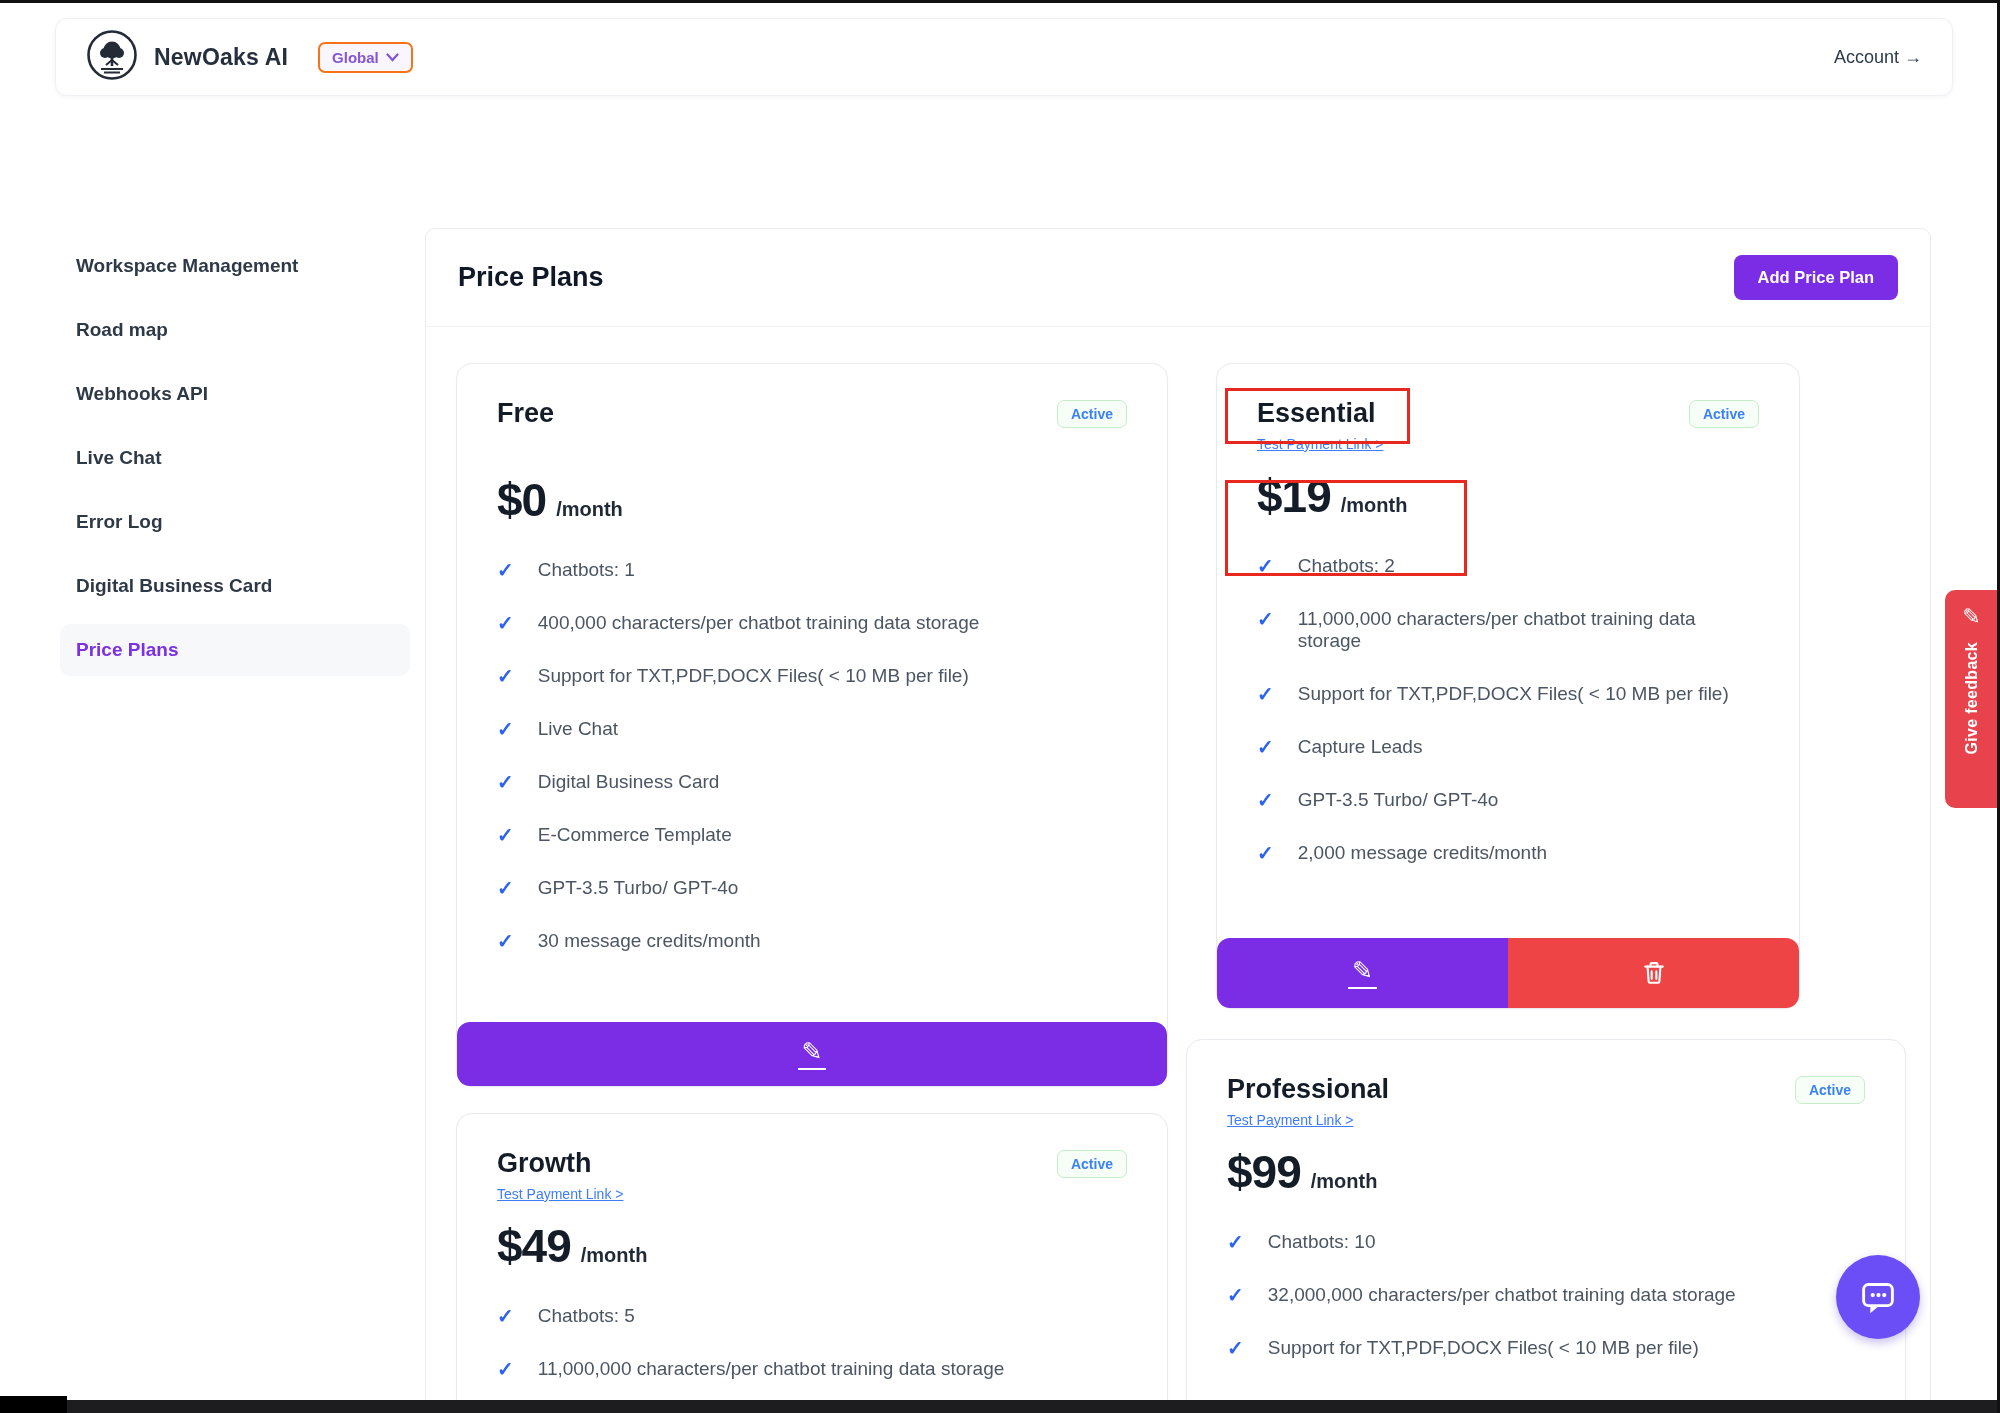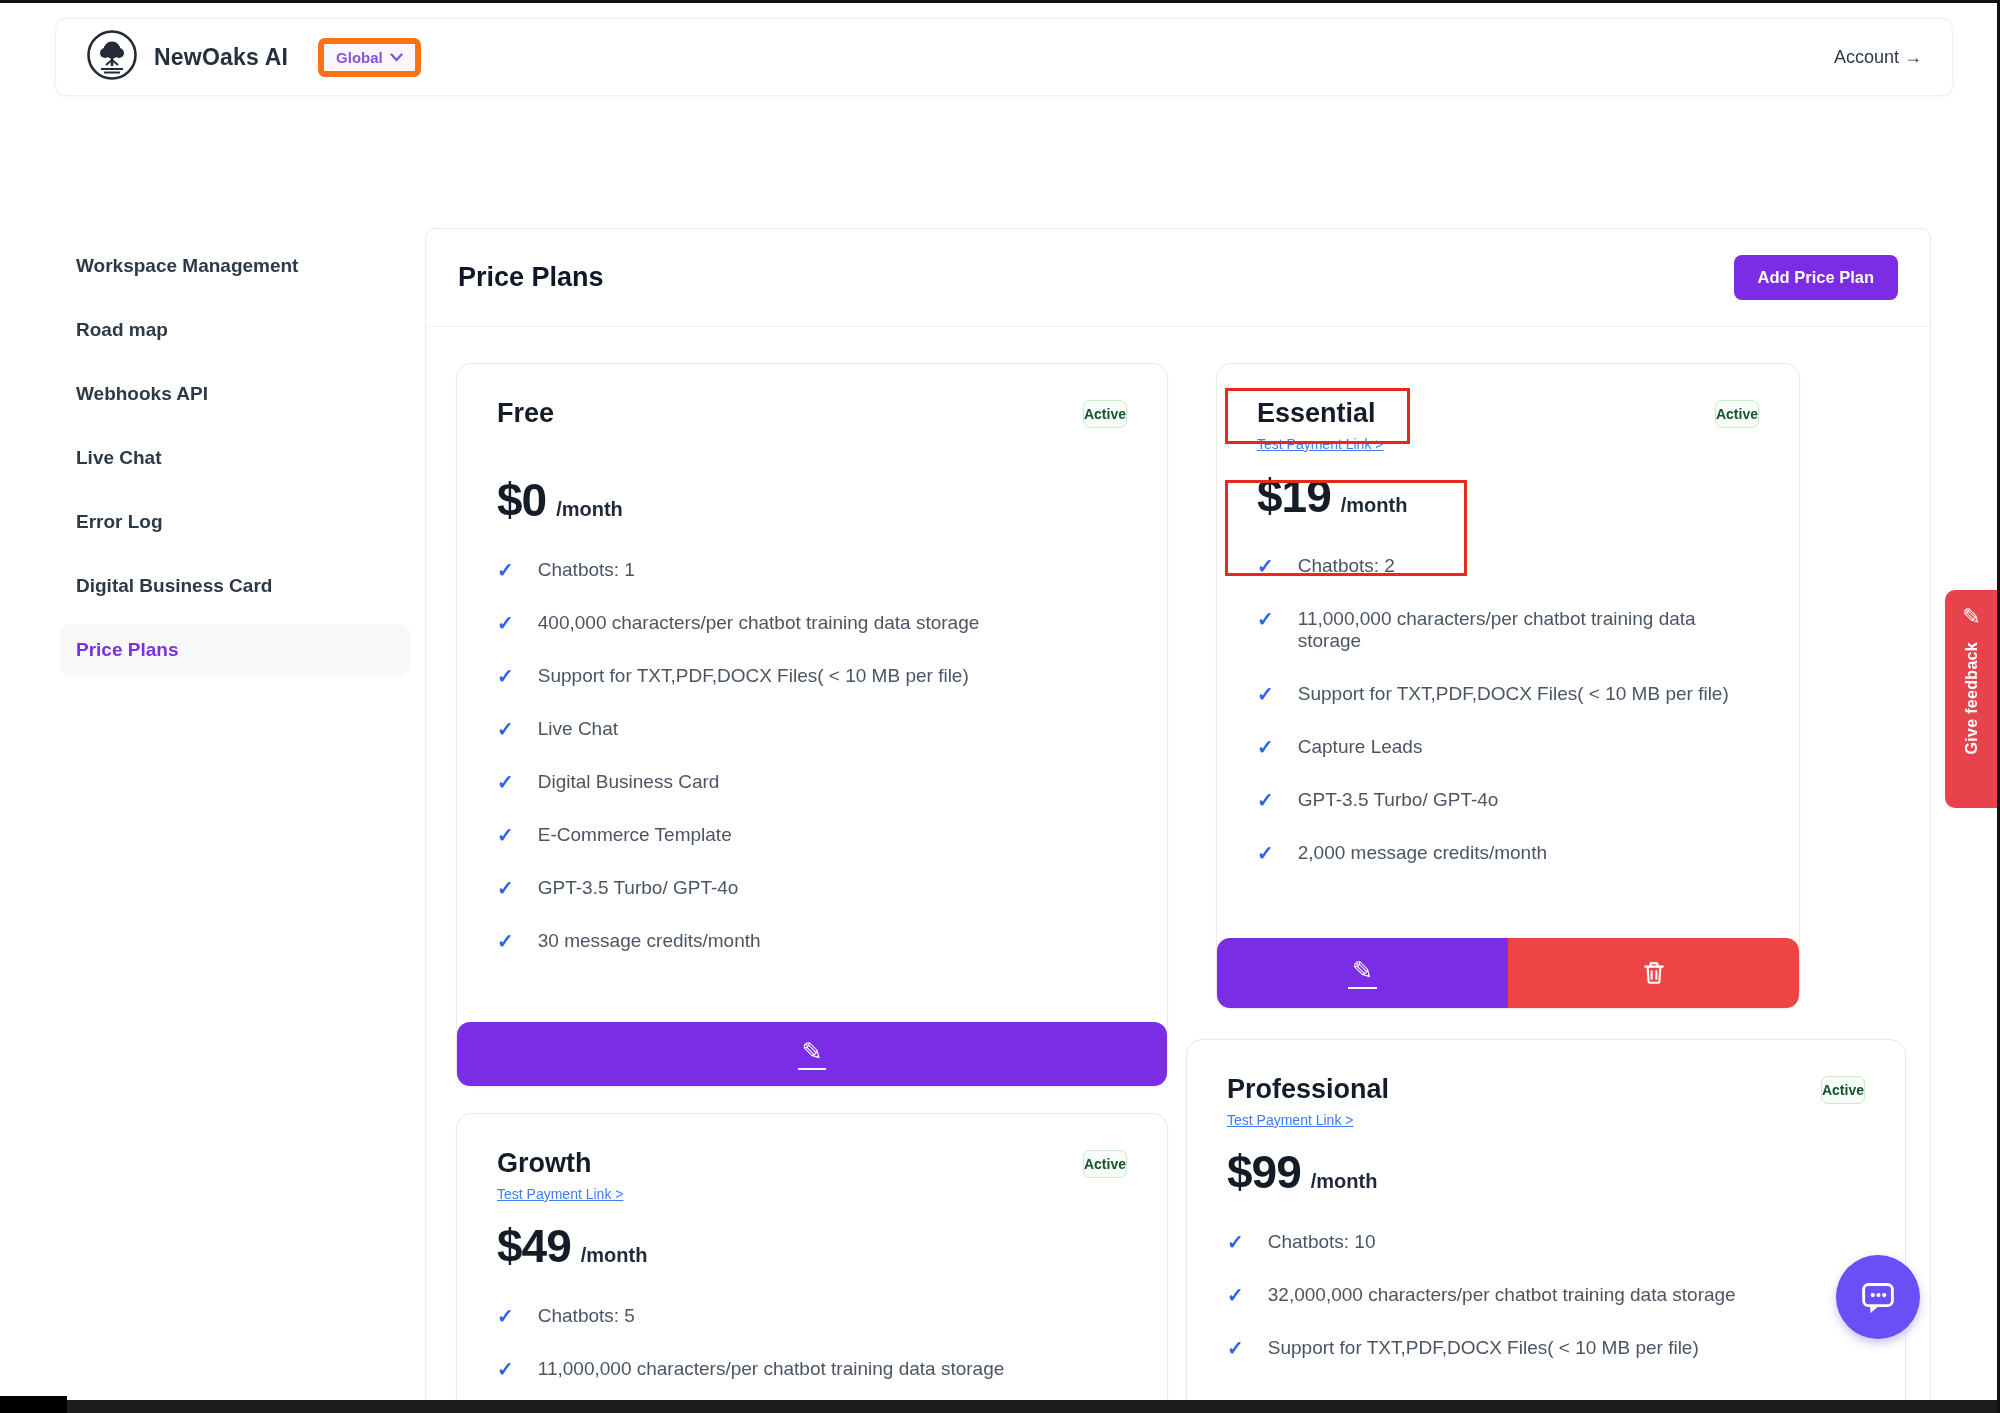--- a/index.html
+++ b/index.html
@@ -19,21 +19,21 @@
   .topbar {
     position:absolute; left:55px; top:18px; width:1898px; height:78px;
     background:#fff; border:1px solid #eef0f4; border-radius:12px;
     box-shadow:0 1px 5px rgba(15,23,42,.05);
     display:flex; align-items:center; padding:0 30px;text-align:center;
   }
   .brand { display:flex; align-items:center; gap:16px; }
   .brand-name { font-size:23px; font-weight:600; color:#252f3d; letter-spacing:.2px; }
   .region-badge {
     margin-left:14px; display:inline-flex; align-items:center; gap:7px;
-    background:#faf6ff; border:6px solid #f97316; color:#8356d6;
+    background:#faf6ff; border:2px solid #f97316; color:#8356d6;
     font-size:15px; font-weight:600; padding:5px 12px; border-radius:7px; cursor:pointer;
   }
   .nav { display:flex; gap:54px; margin-left:130px; }
   .nav-item { font-size:18px; font-weight:500; color:#2d3a4b; cursor:pointer; white-space:nowrap; }
   .account { margin-left:auto; font-size:18px; font-weight:500; color:#2d3a4b; cursor:pointer; white-space:nowrap; }
 
   
   .sidebar { position:absolute; left:60px; top:240px; width:350px; }
   .side-item {
     font-size:19px; font-weight:600; color:#2e3948;
@@ -62,22 +62,22 @@
     box-shadow:0 1px 3px rgba(15,23,42,.03); padding:34px 40px;
   }
   .card-free         { left:30px;  top:134px; width:712px; height:724px; }
   .card-essential    { left:790px; top:134px; width:584px; height:646px; }
   .card-growth       { left:30px;  top:884px; width:712px; height:430px; }
   .card-professional { left:760px; top:810px; width:720px; height:430px; }
 
   .card-head { display:flex; align-items:flex-start; justify-content:space-between; }
   .plan-name { font-size:27px; font-weight:700; color:#141c28; }
   .status-badge {
-    background:#f7fef7; border:1px solid #c6eec8; color:#14532d;
-    font-size:14px; font-weight:600; padding:5px 0; border-radius:7px; margin-top:2px;
+    background:#f7fef7; border:1px solid #c6eec8; color:#3b82f6;
+    font-size:14px; font-weight:600; padding:5px 13px; border-radius:7px; margin-top:2px;
   }
   .pay-link {
     display:inline-block; margin-top:7px; color:#3d7bf7; font-size:14px; font-weight:500;
     text-decoration:underline; cursor:pointer;
   }
   .price-row { display:flex; align-items:baseline; gap:10px; margin-top:16px; }
   .card-free .price-row { margin-top:44px; }
   .price-amount { font-size:46px; font-weight:800; color:#141c28; letter-spacing:-1px; }
   .price-period { font-size:20px; font-weight:700; color:#1f2937; }
 

